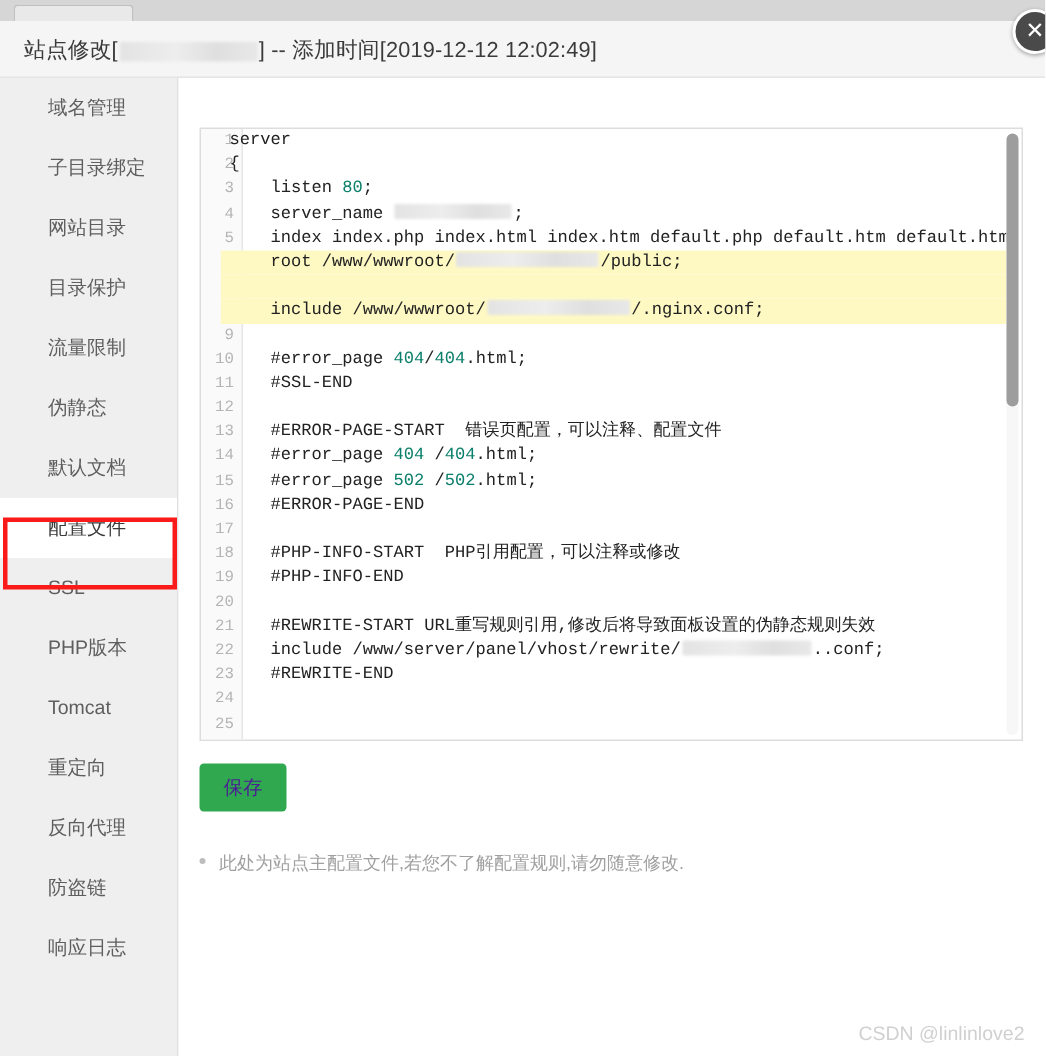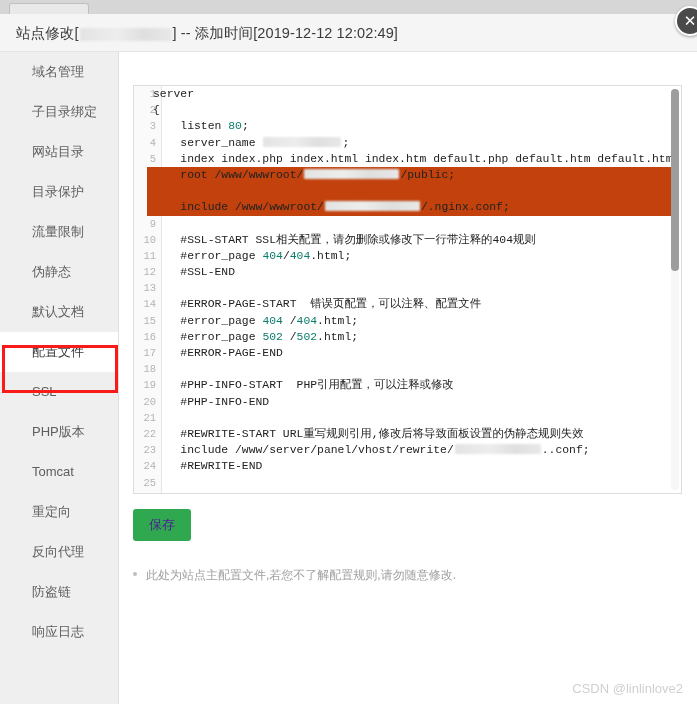--- a/index.html
+++ b/index.html
@@ -151,21 +151,21 @@
   }
   .code .ln {
     height: 16.2px;
     line-height: 16.2px;
     font-family: "Liberation Mono", monospace;
     font-size: 11.4px;
     color: #222222;
     white-space: pre;
     padding-left: 6px;
   }
-  .code .ln.sel { background: #c2410c; }
+  .code .ln.sel { background: #fef9c3; }
   .num { color: #0a7f6a; }
   .redact.code-r {
     width: 88px; height: 10px;
     margin: 0 1px;
     vertical-align: -1px;
   }
   .redact.code-r.w2 { width: 95px; }
   .redact.code-r.w3 { width: 78px; }
   .redact.code-r.w4 { width: 86px; }
 
@@ -290,21 +290,20 @@
         <div class="code">
             <div class="ln"><span>server</span></div>
             <div class="ln"><span>{</span></div>
             <div class="ln"><span>    listen </span><span class="num">80</span><span>;</span></div>
             <div class="ln"><span>    server_name </span><span class="redact code-r w3"></span><span>;</span></div>
             <div class="ln"><span>    index index.php index.html index.htm default.php default.htm default.html;</span></div>
             <div class="ln sel"><span>    root /www/wwwroot/</span><span class="redact code-r w2"></span><span>/public;</span></div>
             <div class="ln sel"></div>
             <div class="ln sel"><span>    include /www/wwwroot/</span><span class="redact code-r w2"></span><span>/.nginx.conf;</span></div>
             <div class="ln"></div>
-            <div class="ln"><span>    #SSL-START SSL相关配置，请勿删除或修改下一行带注释的404规则</span></div>
             <div class="ln"><span>    #error_page </span><span class="num">404</span><span>/</span><span class="num">404</span><span>.html;</span></div>
             <div class="ln"><span>    #SSL-END</span></div>
             <div class="ln"></div>
             <div class="ln"><span>    #ERROR-PAGE-START  错误页配置，可以注释、配置文件</span></div>
             <div class="ln"><span>    #error_page </span><span class="num">404</span><span> /</span><span class="num">404</span><span>.html;</span></div>
             <div class="ln"><span>    #error_page </span><span class="num">502</span><span> /</span><span class="num">502</span><span>.html;</span></div>
             <div class="ln"><span>    #ERROR-PAGE-END</span></div>
             <div class="ln"></div>
             <div class="ln"><span>    #PHP-INFO-START  PHP引用配置，可以注释或修改</span></div>
             <div class="ln"><span>    #PHP-INFO-END</span></div>

